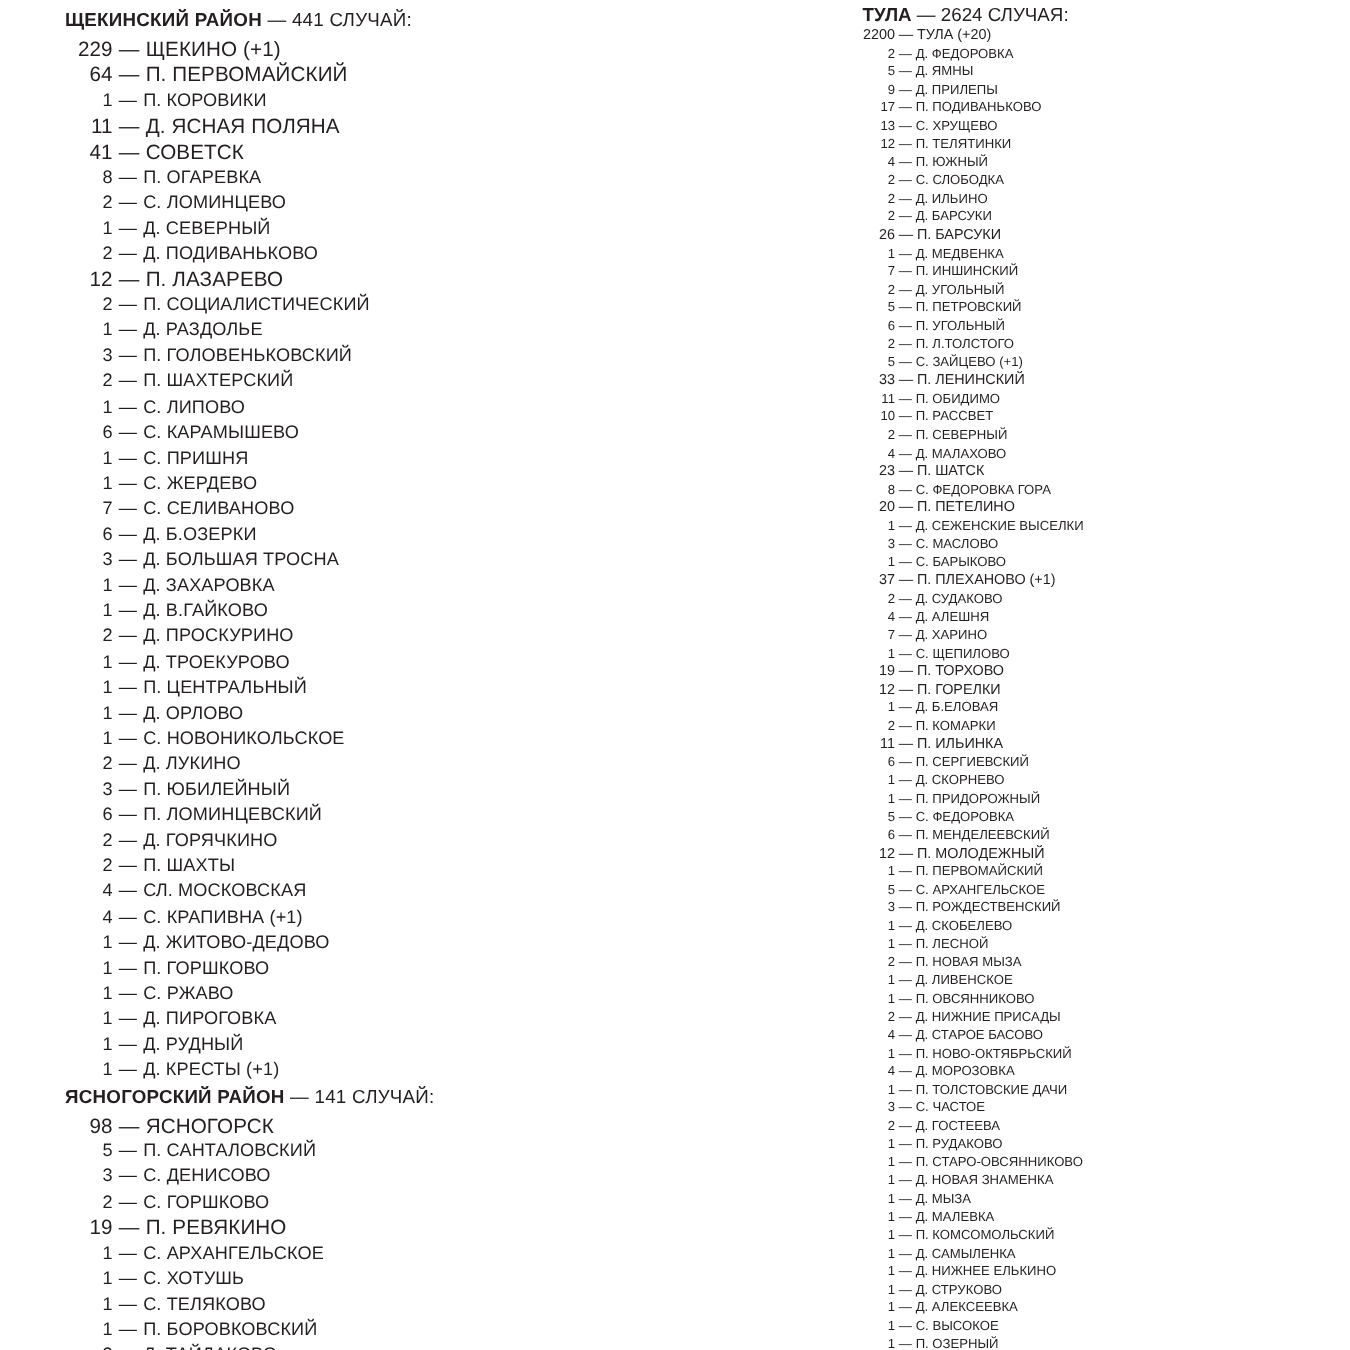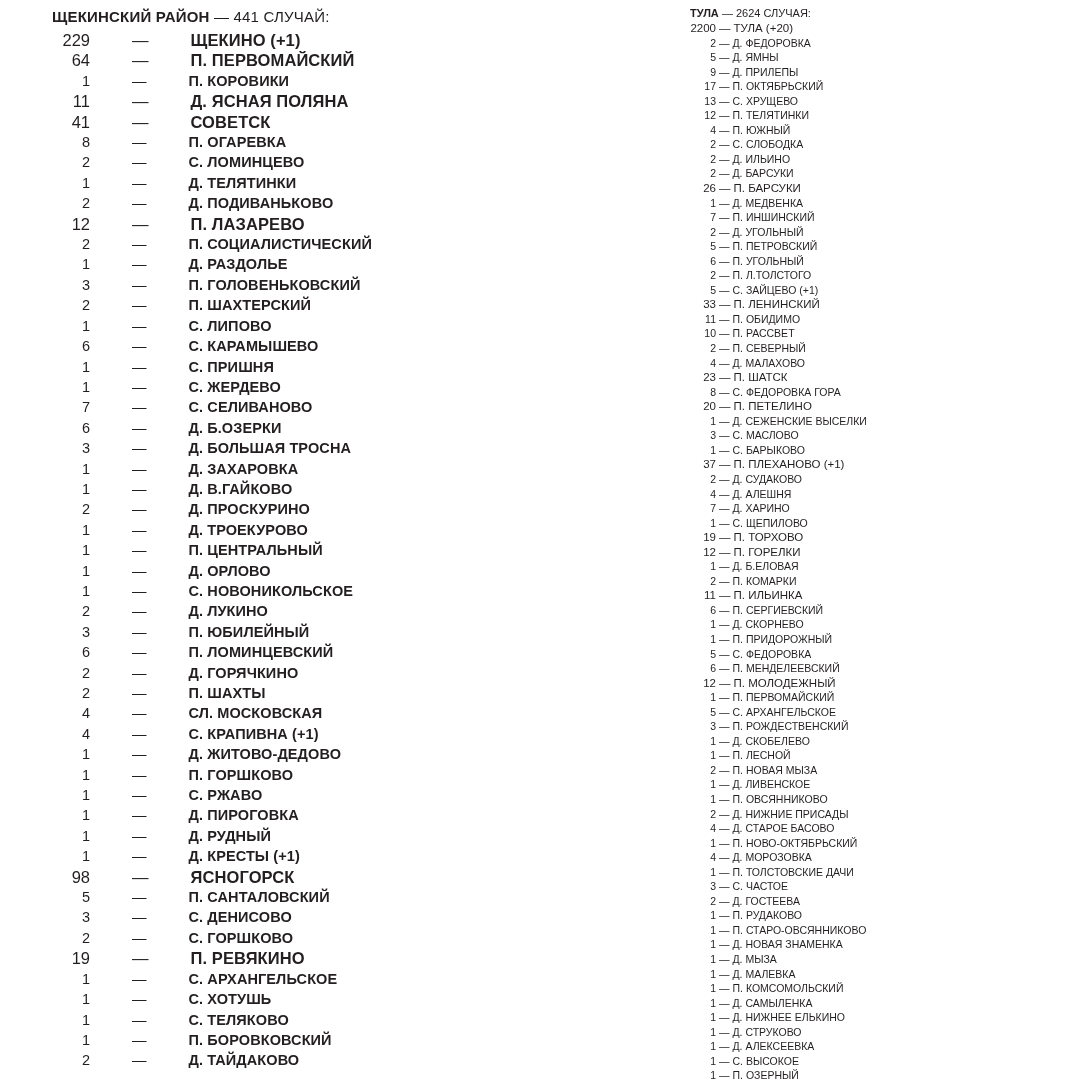--- a/index.html
+++ b/index.html
@@ -49,43 +49,41 @@
   .col-left .district-head .cases {
     font-weight: normal;
   }
   .col-left .row {
     display: flex;
     flex-direction: row;
     align-items: baseline;
     line-height: 20.4px;
     font-size: 14.5px;
     white-space: nowrap;
-    gap: 37px;
   }
   .col-left .num {
     width: 38px;
     text-align: right;
     flex: 0 0 38px;
   }
   .col-left .dash {
     padding: 0 5px;
   }
   .col-left .name {
     letter-spacing: 0.1px;
-    font-weight: bold;
   }
   .col-left .row.major .num,
   .col-left .row.major .dash,
   .col-left .row.major .name {
     font-size: 16.5px;
   }
 
   
   .col-right .district-head {
-    font-size: 11px;
+    font-size: 15px;
     font-weight: bold;
     line-height: 14px;
     padding-bottom: 1px;
     white-space: nowrap;
   }
   .col-right .district-head .cases {
     font-weight: normal;
   }
   .col-right .row {
     display: flex;
@@ -149,21 +147,21 @@
           <span class="name">П. ОГАРЕВКА</span>
         </div>
         <div class="row">
           <span class="num">2</span>
           <span class="dash">—</span>
           <span class="name">С. ЛОМИНЦЕВО</span>
         </div>
         <div class="row">
           <span class="num">1</span>
           <span class="dash">—</span>
-          <span class="name">Д. ТЕЛЯТИНКИ</span>
+          <span class="name">Д. СЕВЕРНЫЙ</span>
         </div>
         <div class="row">
           <span class="num">2</span>
           <span class="dash">—</span>
           <span class="name">Д. ПОДИВАНЬКОВО</span>
         </div>
         <div class="row major">
           <span class="num">12</span>
           <span class="dash">—</span>
           <span class="name">П. ЛАЗАРЕВО</span>
@@ -316,20 +314,21 @@
         <div class="row">
           <span class="num">1</span>
           <span class="dash">—</span>
           <span class="name">Д. РУДНЫЙ</span>
         </div>
         <div class="row">
           <span class="num">1</span>
           <span class="dash">—</span>
           <span class="name">Д. КРЕСТЫ (+1)</span>
         </div>
+        <div class="district-head"><span>ЯСНОГОРСКИЙ РАЙОН</span> <span class="cases">—</span> <span class="cases">141 СЛУЧАЙ:</span></div>
         <div class="row major">
           <span class="num">98</span>
           <span class="dash">—</span>
           <span class="name">ЯСНОГОРСК</span>
         </div>
         <div class="row">
           <span class="num">5</span>
           <span class="dash">—</span>
           <span class="name">П. САНТАЛОВСКИЙ</span>
         </div>
@@ -392,21 +391,21 @@
           <span class="name">Д. ЯМНЫ</span>
         </div>
         <div class="row">
           <span class="num">9</span>
           <span class="dash">—</span>
           <span class="name">Д. ПРИЛЕПЫ</span>
         </div>
         <div class="row">
           <span class="num">17</span>
           <span class="dash">—</span>
-          <span class="name">П. ОКТЯБРЬСКИЙ</span>
+          <span class="name">П. ПОДИВАНЬКОВО</span>
         </div>
         <div class="row">
           <span class="num">13</span>
           <span class="dash">—</span>
           <span class="name">С. ХРУЩЕВО</span>
         </div>
         <div class="row">
           <span class="num">12</span>
           <span class="dash">—</span>
           <span class="name">П. ТЕЛЯТИНКИ</span>

